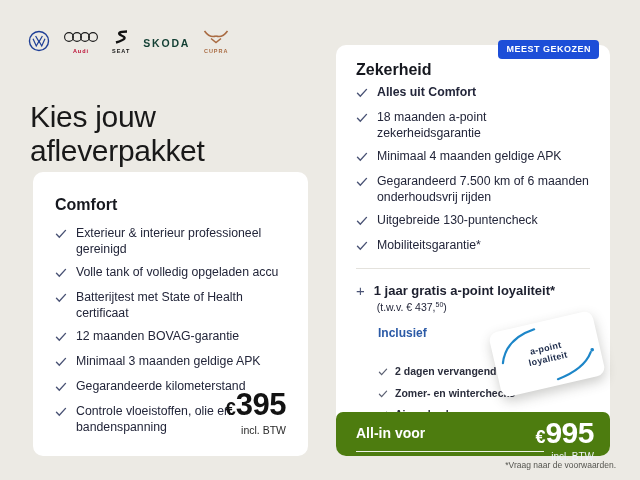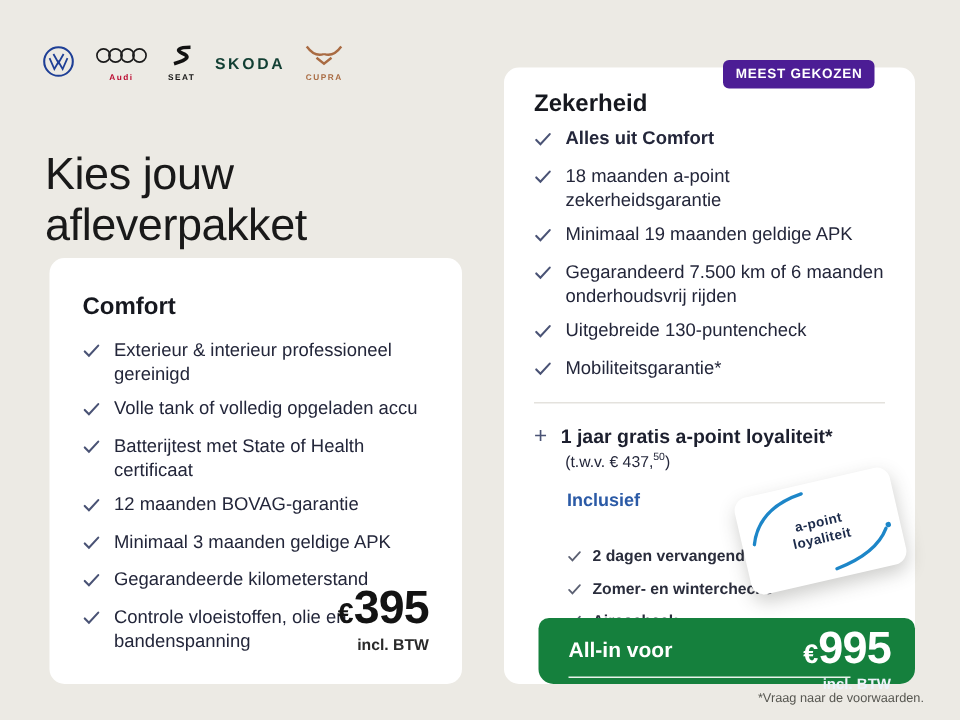--- a/index.html
+++ b/index.html
@@ -33,24 +33,24 @@
     display:flex;align-items:flex-start;gap:9px;
     font-size:12.3px;line-height:1.3;color:#23263A;margin-bottom:7px;
   }
   ul.features li .check{flex-shrink:0;margin-top:2px;}
   li.li-bold{font-weight:700;}
   
   .price-block{position:absolute;right:22px;bottom:20px;text-align:right;color:#131313;}
   .price-line{font-weight:700;white-space:nowrap;}
   .price-line .cur{font-size:19px;}
   .price-line .amt{font-size:31px;letter-spacing:-0.5px;}
-  .price-note{font-size:10.5px;font-weight:700;color:#2A2A2A;margin-top:1px;}
+  .price-note{font-size:10.5px;font-weight:400;color:#2A2A2A;margin-top:1px;}
   
   .badge{
-    position:absolute;top:-5px;right:27px;background:#4c1d95;color:#FFFFFF;
+    position:absolute;top:-5px;right:11px;background:#1d4ed8;color:#FFFFFF;
     font-size:9px;font-weight:700;letter-spacing:0.5px;
     padding:4px 8px 5px;border-radius:4px;white-space:nowrap;
   }
   
   .divider{border:none;border-top:1px solid #E4E2DD;margin:12px 0 14px;}
   .plus-row{display:flex;align-items:flex-start;gap:9px;margin-bottom:11px;}
   .plus-icon{color:#4A5375;font-size:15px;line-height:1.1;flex-shrink:0;}
   .plus-text{font-size:13px;font-weight:700;color:#1C1F2E;line-height:1.25;}
   .plus-value{font-size:10.5px;font-weight:400;color:#23263A;margin-left:3px;white-space:nowrap;}
   .plus-value sup{font-size:7px;}
@@ -67,21 +67,21 @@
     position:absolute;right:10px;top:276px;width:106px;height:66px;
     background:#FFFFFF;border-radius:9px;transform:rotate(-13deg);
     box-shadow:0 5px 12px rgba(60,60,50,0.25);z-index:3;
     display:flex;align-items:center;justify-content:center;
   }
   .loyalty-card svg{position:absolute;left:0;top:0;}
   .loyalty-card-text{position:relative;text-align:center;color:#1B2A4A;font-size:9px;font-weight:700;line-height:1.25;letter-spacing:0.3px;}
   
   .blue-footer{
     position:absolute;left:0;right:0;bottom:0;height:44px;
-    background:#15803d;border-radius:7px 7px 10px 10px;z-index:2;color:#FFFFFF;margin-left:23px;
+    background:#4d7c0f;border-radius:7px 7px 10px 10px;z-index:2;color:#FFFFFF;
   }
   .allin-label{position:absolute;left:20px;top:13px;font-size:14px;font-weight:700;}
   .allin-line{position:absolute;left:20px;top:39px;width:188px;height:1px;background:rgba(255,255,255,0.9);}
   .footer-price{position:absolute;right:16px;top:4px;text-align:right;}
   .footer-price .price-line .cur{font-size:18px;color:#fff;}
   .footer-price .price-line .amt{font-size:30px;color:#fff;}
   .footer-price .price-note{color:#EDF2FA;font-size:10px;}
   
   .footnote{position:absolute;right:24px;top:460px;font-size:8.5px;color:#55554F;}
 </style>
@@ -201,21 +201,21 @@
     <li>
       <span class="check"><svg width="12" height="10" viewBox="0 0 12 10">
             <path d="M1.5 5.3 L4.3 8.2 L10.5 1.4" fill="none" stroke="#4A5375" stroke-width="1.4" stroke-linecap="round"></path>
           </svg></span>
       <span>18 maanden a-point zekerheidsgarantie</span>
     </li>
     <li>
       <span class="check"><svg width="12" height="10" viewBox="0 0 12 10">
             <path d="M1.5 5.3 L4.3 8.2 L10.5 1.4" fill="none" stroke="#4A5375" stroke-width="1.4" stroke-linecap="round"></path>
           </svg></span>
-      <span>Minimaal 19 maanden geldige APK</span>
+      <span>Minimaal 4 maanden geldige APK</span>
     </li>
     <li>
       <span class="check"><svg width="12" height="10" viewBox="0 0 12 10">
             <path d="M1.5 5.3 L4.3 8.2 L10.5 1.4" fill="none" stroke="#4A5375" stroke-width="1.4" stroke-linecap="round"></path>
           </svg></span>
       <span>Gegarandeerd 7.500 km of 6 maanden onderhoudsvrij rijden</span>
     </li>
     <li>
       <span class="check"><svg width="12" height="10" viewBox="0 0 12 10">
             <path d="M1.5 5.3 L4.3 8.2 L10.5 1.4" fill="none" stroke="#4A5375" stroke-width="1.4" stroke-linecap="round"></path>

